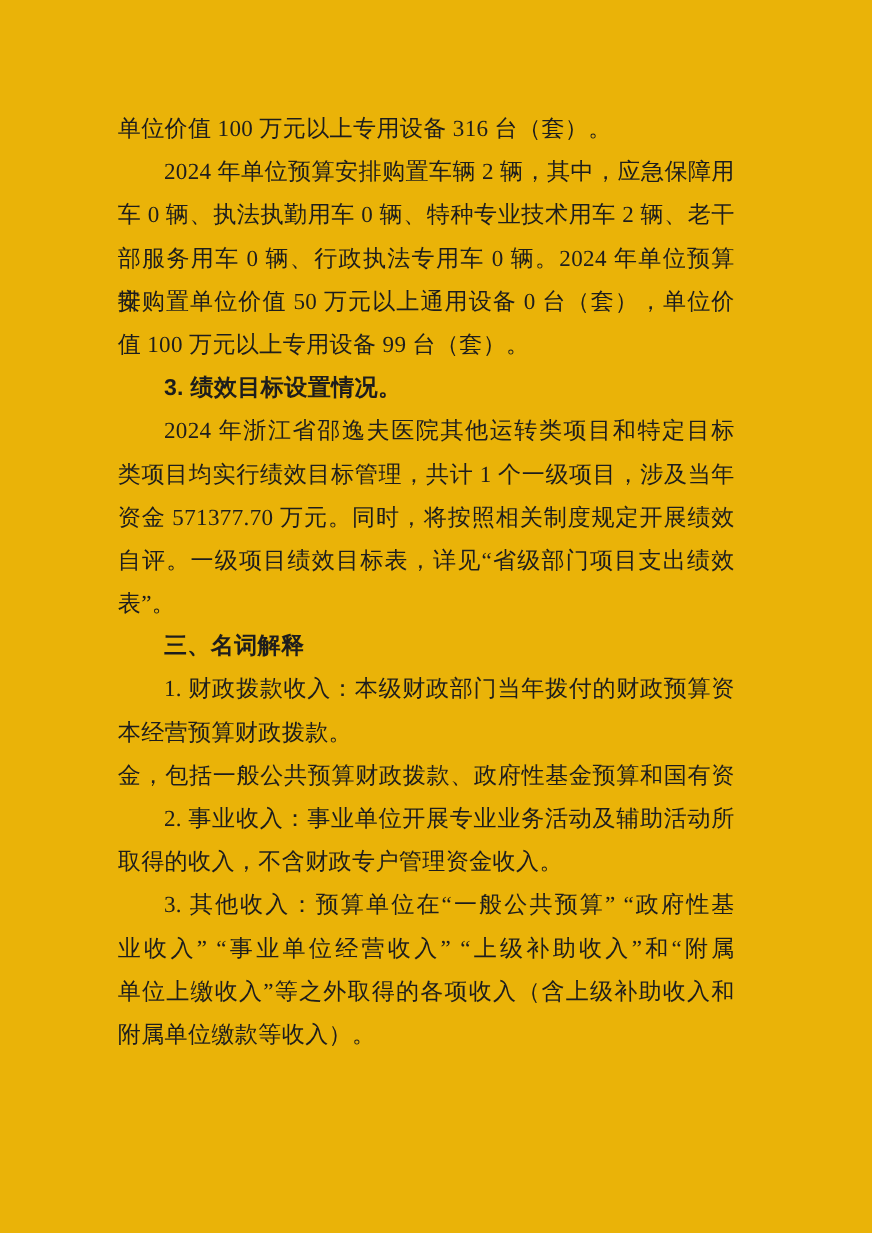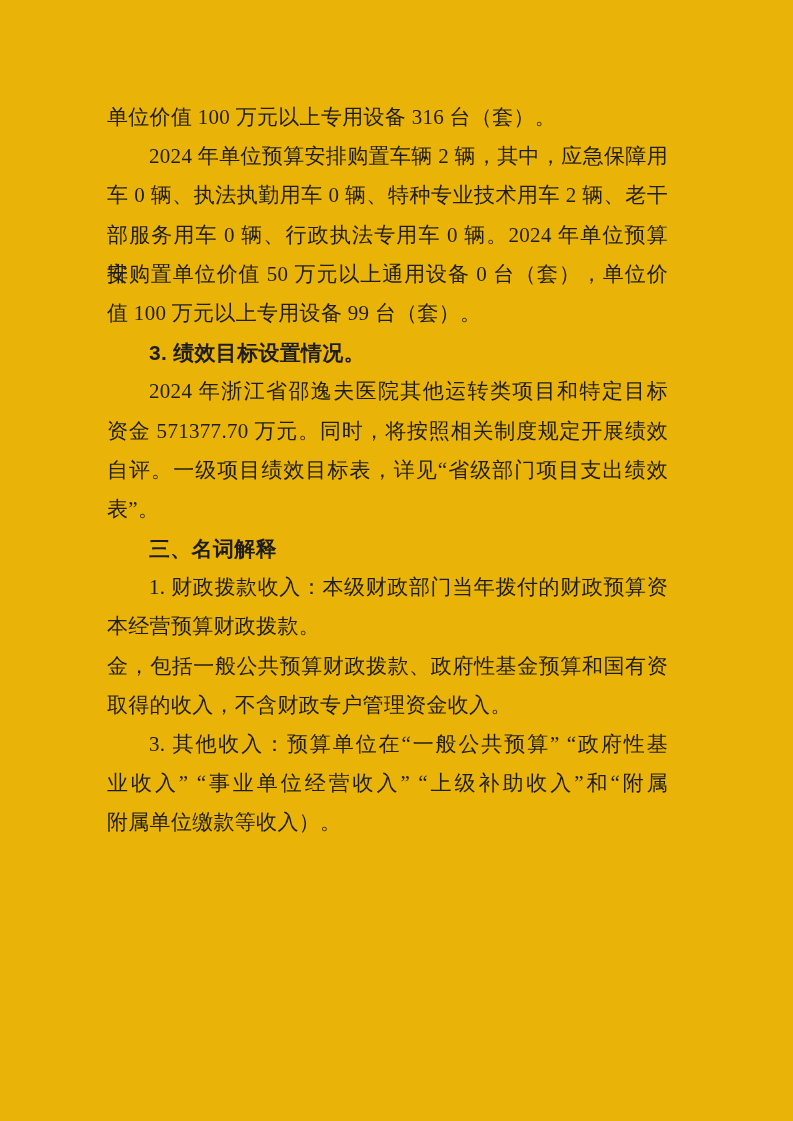--- a/index.html
+++ b/index.html
@@ -48,25 +48,28 @@
 <div class="page" style="background: #eab308; color: rgb(29, 29, 29);">
   <div class="text-block" id="text-block">
       <div class="line">单位价值 100 万元以上专用设备 316 台（套）。</div>
       <div class="line fill indent">2024 年单位预算安排购置车辆 2 辆，其中，应急保障用</div>
       <div class="line fill">车 0 辆、执法执勤用车 0 辆、特种专业技术用车 2 辆、老干</div>
       <div class="line fill">部服务用车 0 辆、行政执法专用车 0 辆。2024 年单位预算安</div>
       <div class="line fill">排购置单位价值 50 万元以上通用设备 0 台（套），单位价</div>
       <div class="line">值 100 万元以上专用设备 99 台（套）。</div>
       <div class="line indent bold">3. 绩效目标设置情况。</div>
       <div class="line fill indent">2024 年浙江省邵逸夫医院其他运转类项目和特定目标</div>
+      <div class="line fill">类项目均实行绩效目标管理，共计 1 个一级项目，涉及当年</div>
       <div class="line fill">资金 571377.70 万元。同时，将按照相关制度规定开展绩效</div>
       <div class="line fill">自评。一级项目绩效目标表，详见“省级部门项目支出绩效</div>
       <div class="line">表”。</div>
       <div class="line indent bold">三、名词解释</div>
       <div class="line fill indent">1. 财政拨款收入：本级财政部门当年拨付的财政预算资</div>
       <div class="line">本经营预算财政拨款。</div>
       <div class="line fill">金，包括一般公共预算财政拨款、政府性基金预算和国有资</div>
+      <div class="line fill indent">2. 事业收入：事业单位开展专业业务活动及辅助活动所</div>
       <div class="line">取得的收入，不含财政专户管理资金收入。</div>
       <div class="line fill indent">3. 其他收入：预算单位在“一般公共预算” “政府性基</div>
       <div class="line fill">业收入” “事业单位经营收入” “上级补助收入”和“附属</div>
+      <div class="line fill">单位上缴收入”等之外取得的各项收入（含上级补助收入和</div>
       <div class="line">附属单位缴款等收入）。</div>
     </div>
 </div>
 
 </body></html>

